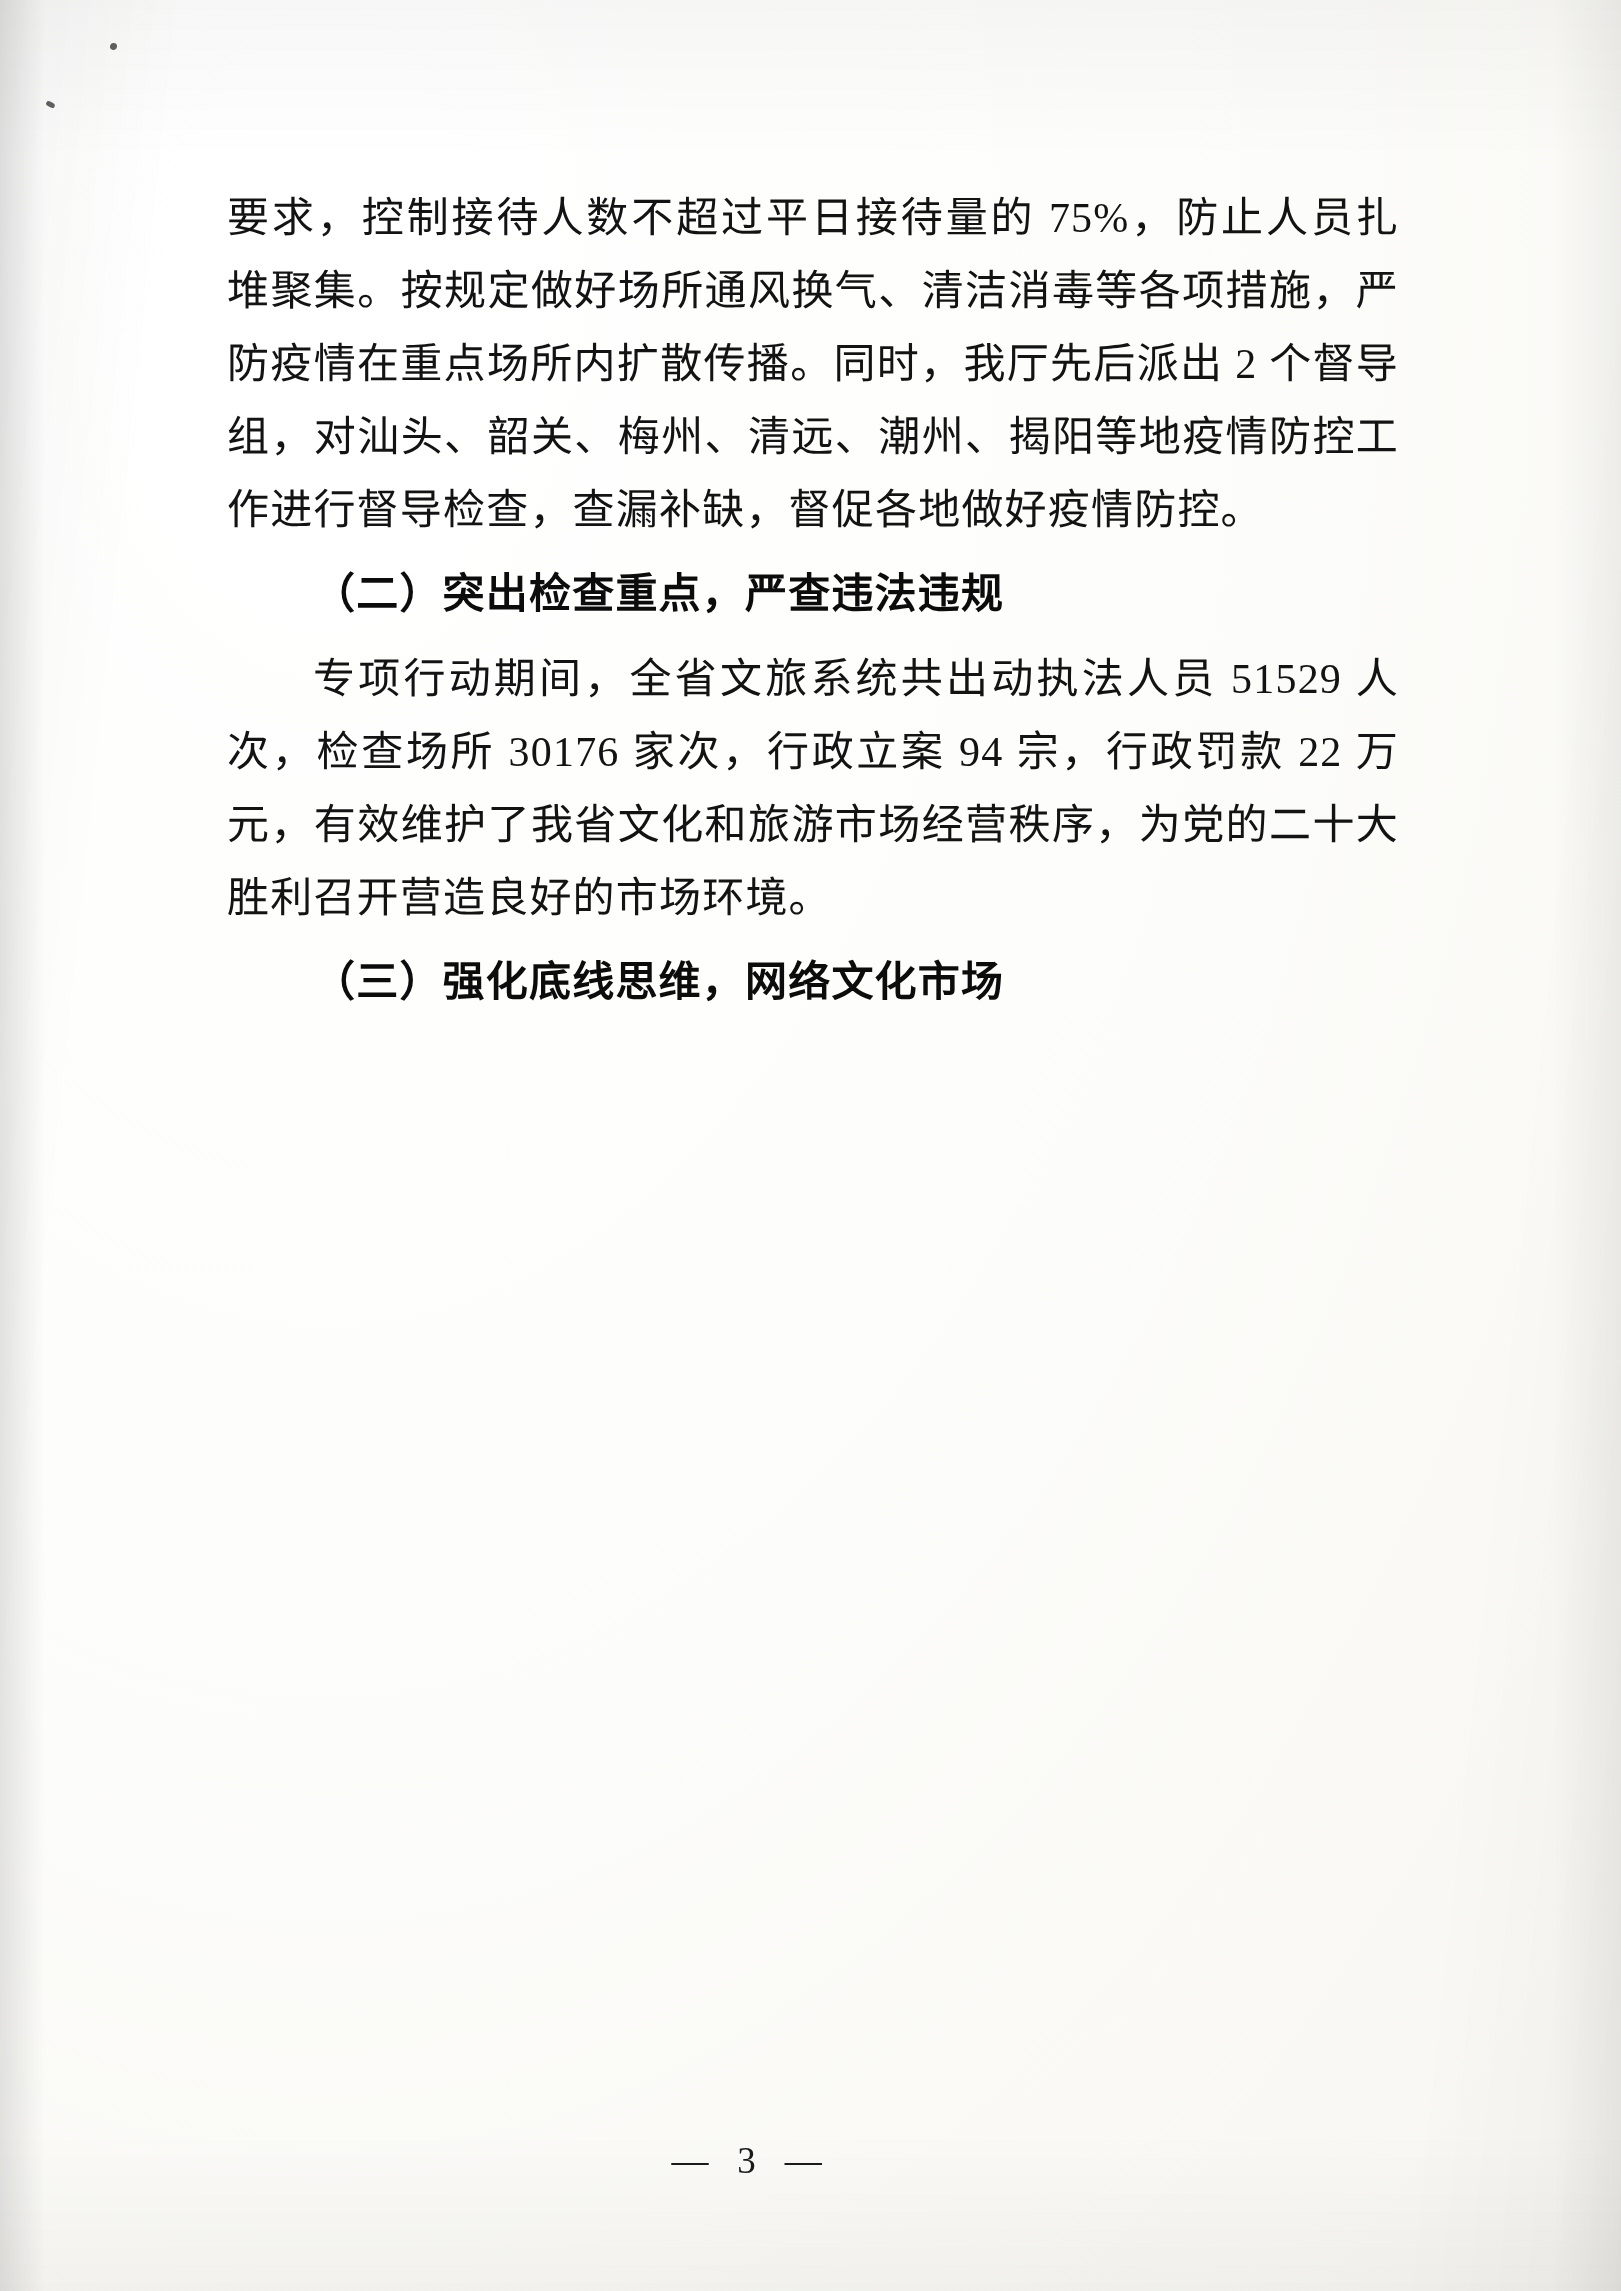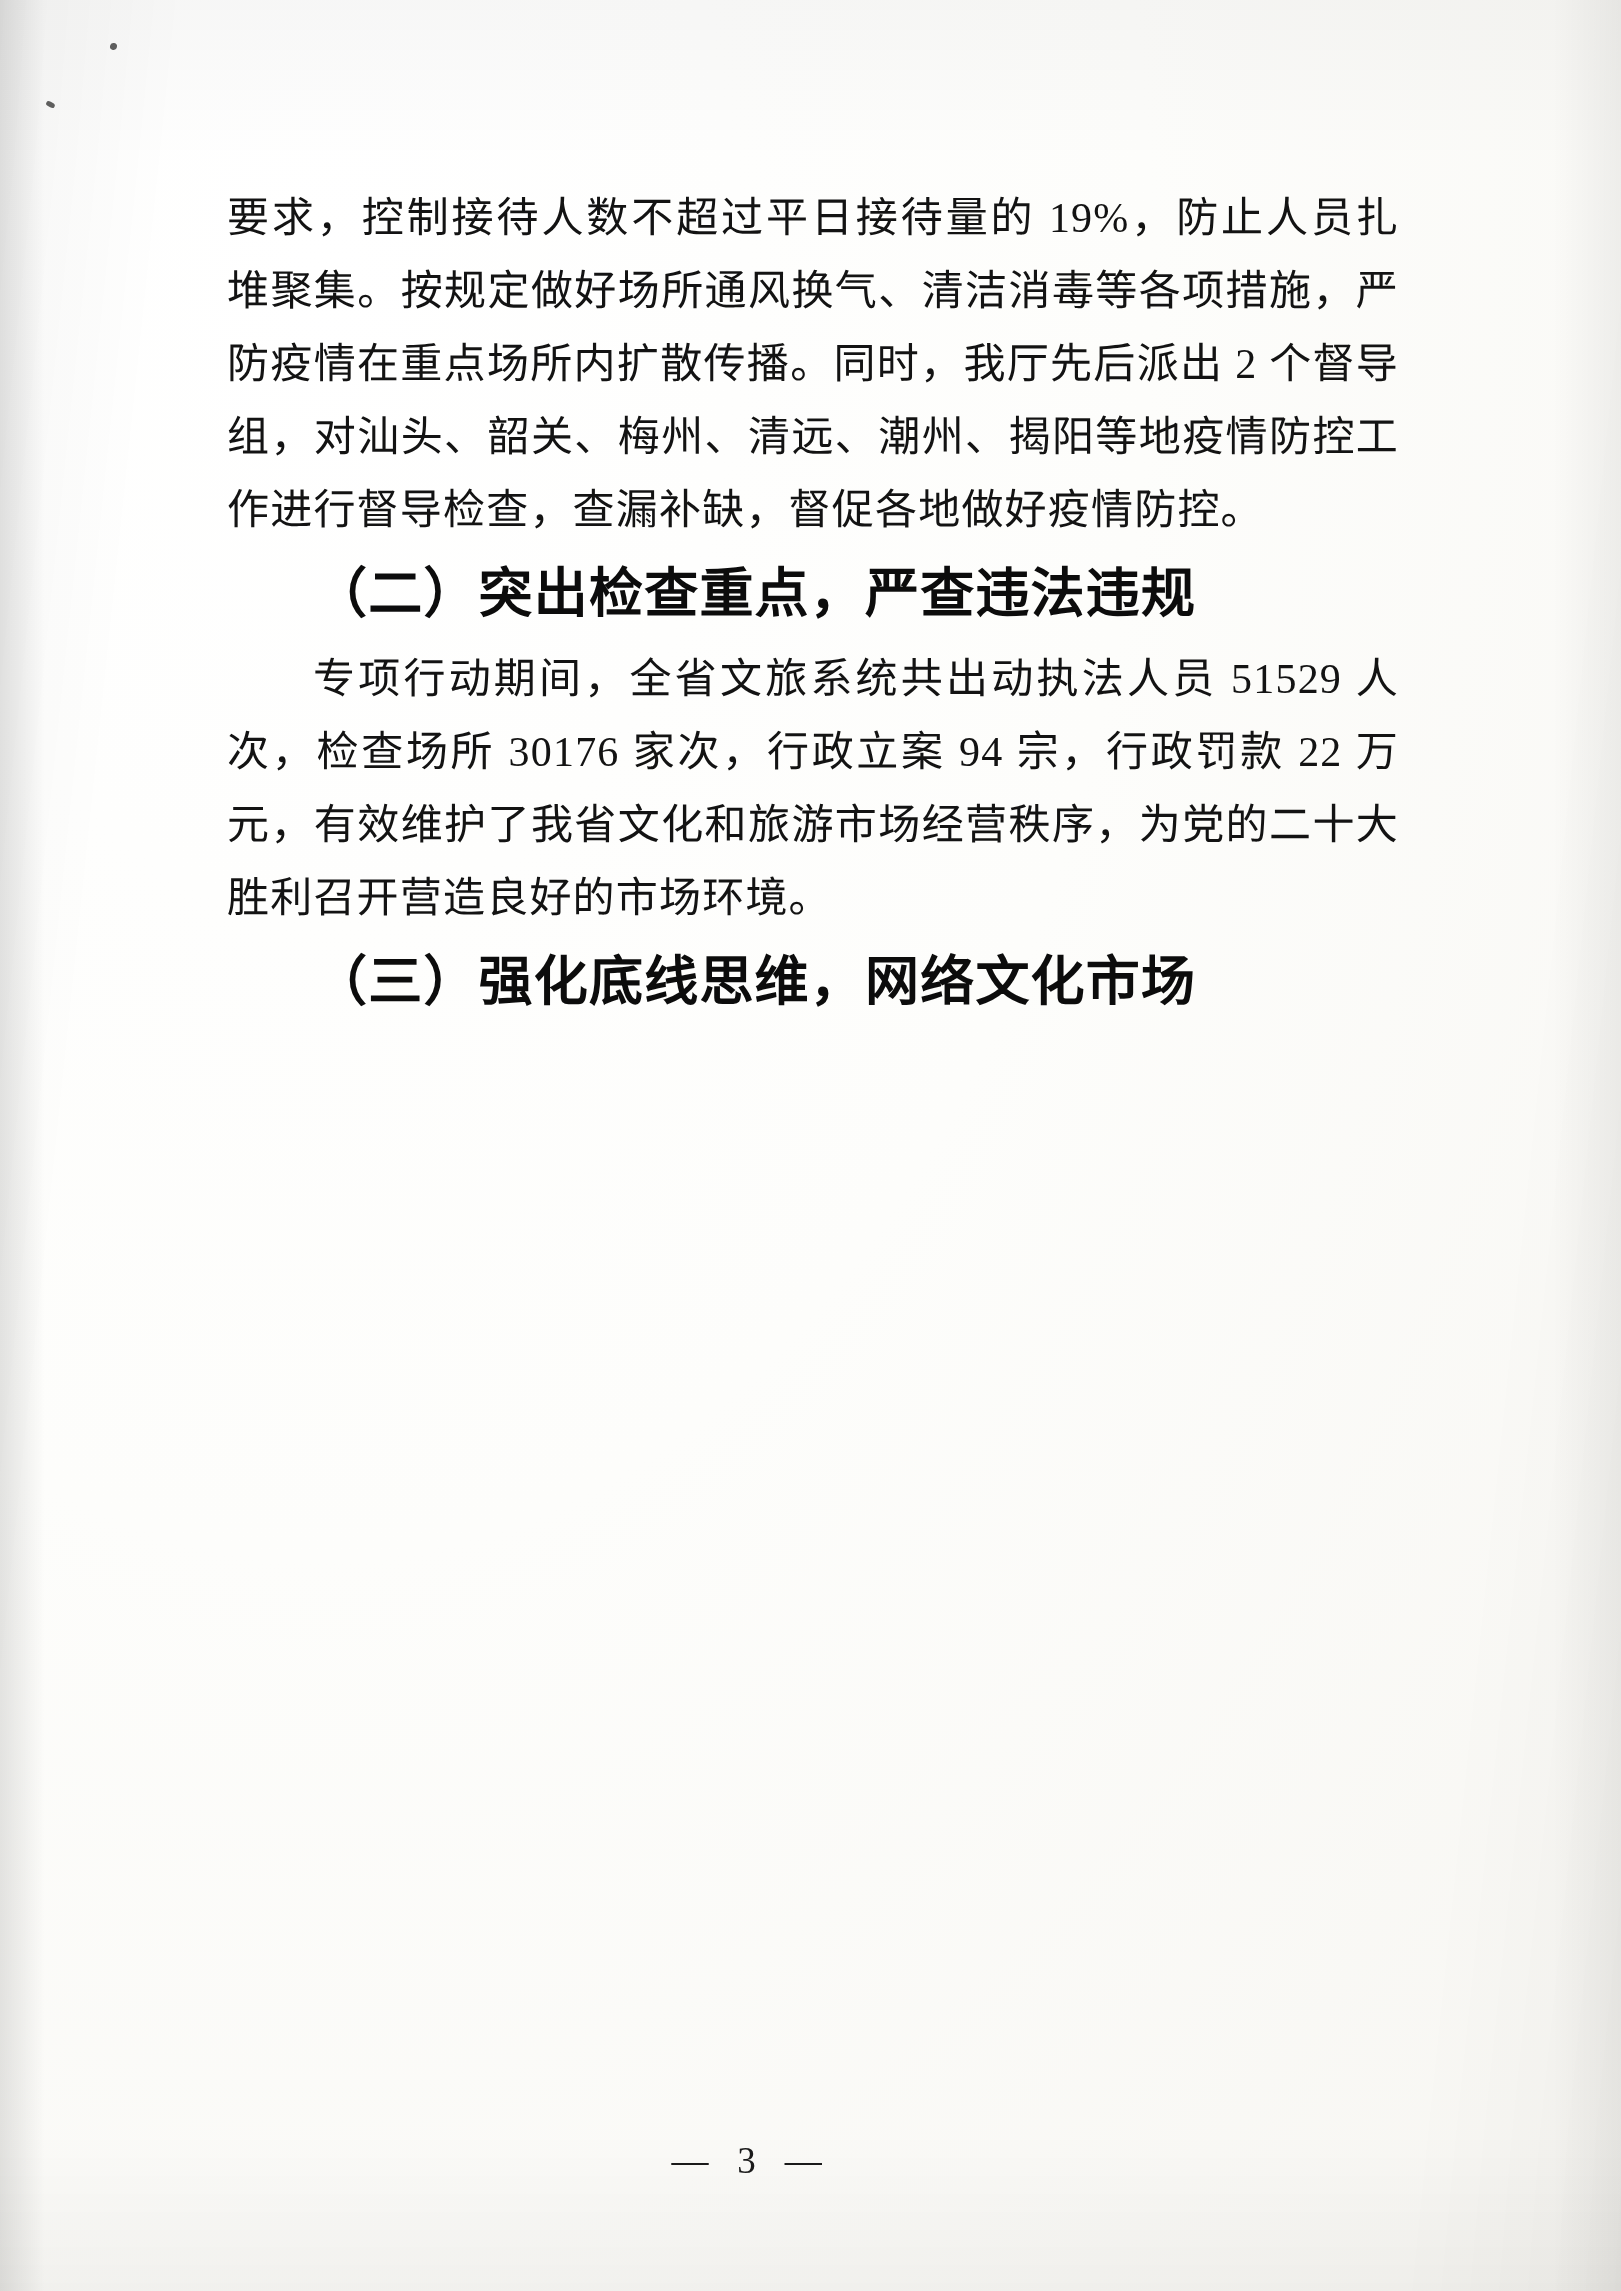--- a/index.html
+++ b/index.html
@@ -70,21 +70,21 @@
     color: #131313;
     text-indent: 0;
     white-space: pre-wrap;
     font-family: "Liberation Serif", "DejaVu Serif", serif;
   }
 
   .para.indent { text-indent: 86px; }
 
   
   .heading {
-    font-size: 54px;
+    font-size: 42px;
     line-height: 90px;
     letter-spacing: 1.2px;
     margin: 0;
     text-indent: 86px;
     font-weight: 700;
     color: #0c0c0c;
     font-family: "DejaVu Sans", "Liberation Sans", sans-serif;
   }
 
   .stat-block { margin-top: 3.9px; }
@@ -124,21 +124,21 @@
 
   <div class="scan-tone"></div>
   <div class="edge-shade"></div>
   <div class="smudge"></div>
 
   <div class="speck speck-a"></div>
   <div class="speck speck-b"></div>
 
   <div class="content">
 
-    <p class="para">要求，控制接待人数不超过平日接待量的 19%，防止人员扎堆聚集。按规定做好场所通风换气、清洁消毒等各项措施，严防疫情在重点场所内扩散传播。同时，我厅先后派出 2 个督导组，对汕头、韶关、梅州、清远、潮州、揭阳等地疫情防控工作进行督导检查，查漏补缺，督促各地做好疫情防控。</p>
+    <p class="para">要求，控制接待人数不超过平日接待量的 75%，防止人员扎堆聚集。按规定做好场所通风换气、清洁消毒等各项措施，严防疫情在重点场所内扩散传播。同时，我厅先后派出 2 个督导组，对汕头、韶关、梅州、清远、潮州、揭阳等地疫情防控工作进行督导检查，查漏补缺，督促各地做好疫情防控。</p>
 
     <h2 class="heading">（二）突出检查重点，严查违法违规</h2>
 
 
     <p class="para indent stat-block">专项行动期间，全省文旅系统共出动执法人员 51529 人次，检查场所 30176 家次，行政立案 94 宗，行政罚款 22 万元，有效维护了我省文化和旅游市场经营秩序，为党的二十大胜利召开营造良好的市场环境。</p>
 
     <h2 class="heading">（三）强化底线思维，网络文化市场</h2>
 
 
   </div>

